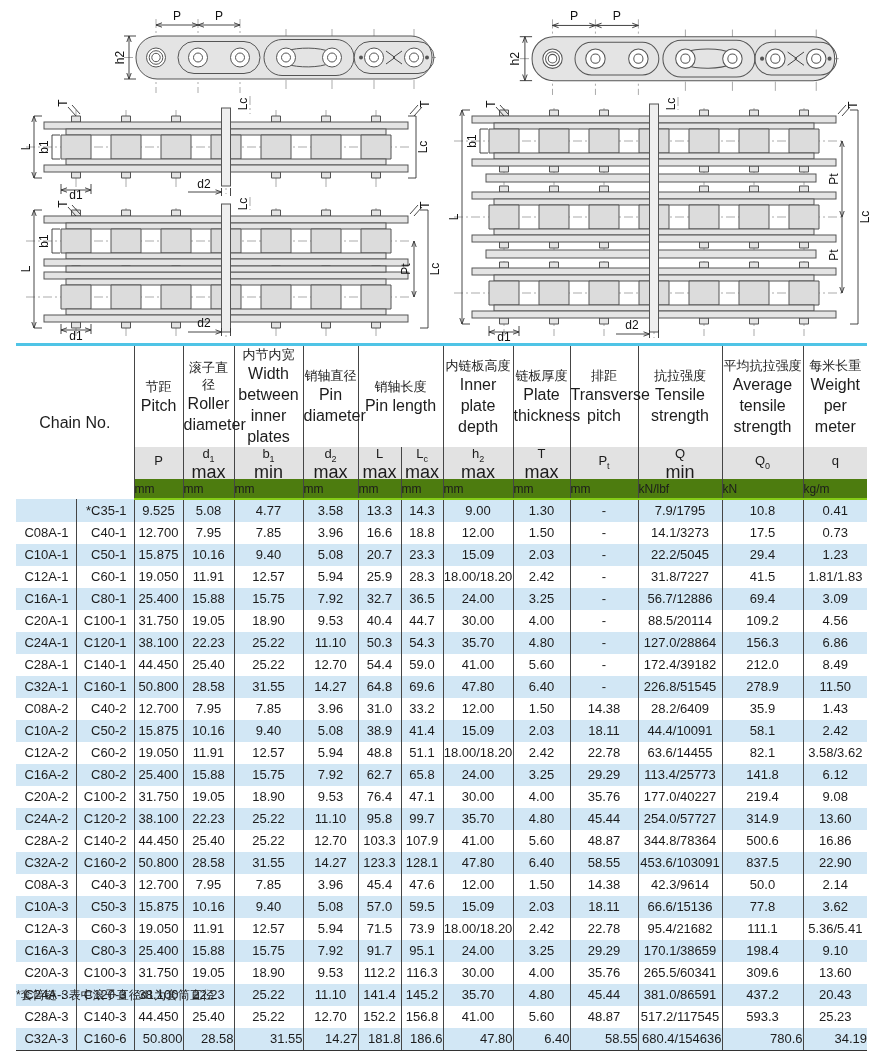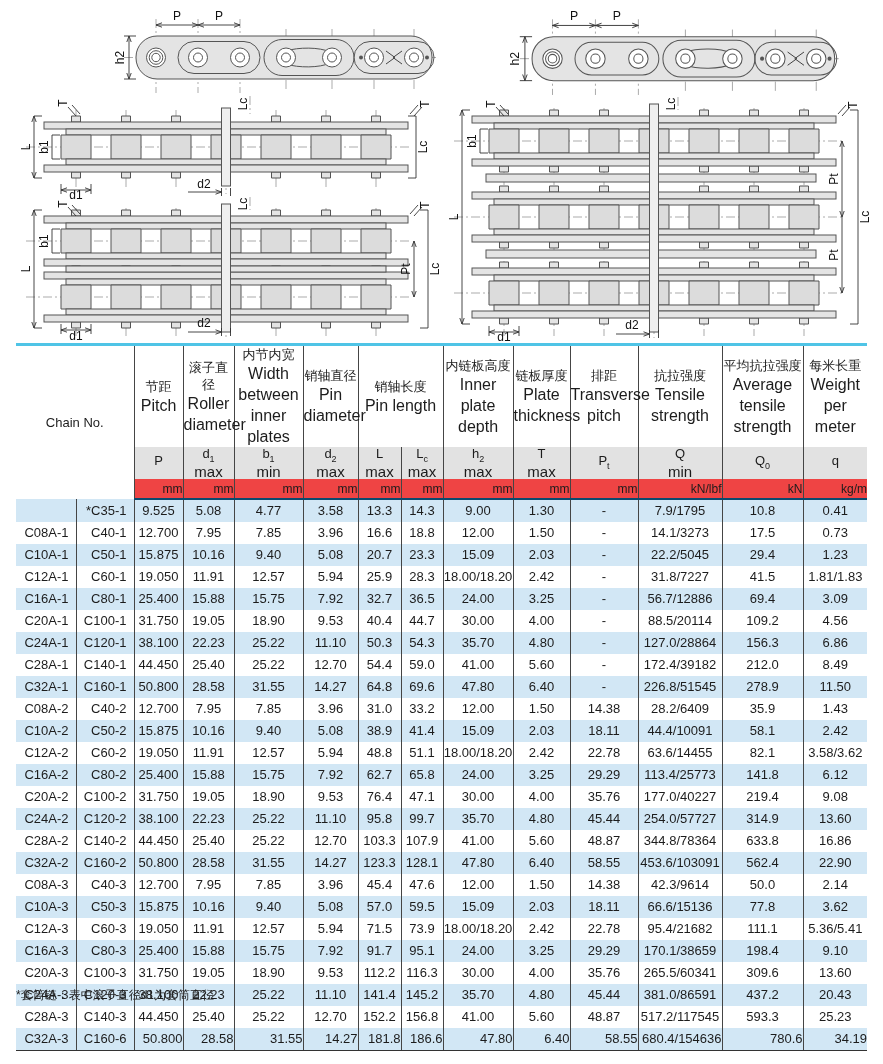--- a/index.html
+++ b/index.html
@@ -22,24 +22,24 @@
              border-top:3px solid #4fc4e6;}
   table.spec th,table.spec td{border-right:1px solid #454545;font-weight:normal;padding:0;}
   table.spec th:last-child,table.spec td:last-child{border-right:none;}
   thead tr.t-title th{height:70px;vertical-align:middle;text-align:center;background:#fff;}
   thead tr.t-title .cn{font-size:13px;line-height:17px;}
   thead tr.t-title .en{font-size:16px;line-height:21px;}
   thead tr.t-sym th{height:32px;background:#e2e2e2;text-align:center;vertical-align:middle;}
   .symwrap{display:flex;flex-direction:column;align-items:center;justify-content:center;
            height:32px;line-height:14px;font-size:13px;}
   .symwrap sub{font-size:9px;}
-  .symwrap .l2{font-size:15px;}
-  thead tr.t-unit th{height:19px;font-size:12px;text-align:right;vertical-align:middle;
-                     border-bottom:2px solid #0c4a6e;background:#ef4444;}
-  th.chainhead{background:#fff;font-size:13px;text-align:center;vertical-align:middle;}
+  .symwrap .l2{font-size:18px;}
+  thead tr.t-unit th{height:19px;font-size:12px;text-align:left;vertical-align:middle;
+                     border-bottom:2px solid #84cc16;background:#4d7c0f;}
+  th.chainhead{background:#fff;font-size:16px;text-align:center;vertical-align:middle;}
   tbody td{height:22px;line-height:22px;font-size:13px;text-align:center;
            white-space:nowrap;overflow:visible;}
   tbody td.chain{text-align:right;padding-right:7px;}
   tbody tr.alt{background:#d2e7f5;}
   tbody tr:last-child td{border-bottom:1.5px solid #333;text-align:right;}
   .footnotes{position:absolute;left:16px;top:987px;font-size:12px;line-height:16px;color:#222;}
 </style>
 </head>
 <body>
 
@@ -636,37 +636,37 @@
             <td>44.450</td>
             <td>25.40</td>
             <td>25.22</td>
             <td>12.70</td>
             <td>103.3</td>
             <td>107.9</td>
             <td>41.00</td>
             <td>5.60</td>
             <td>48.87</td>
             <td>344.8/78364</td>
-            <td>633.8</td>
+            <td>500.6</td>
             <td>16.86</td>
           </tr>
           <tr class="alt">
             <td class="chain">C32A-2</td>
             <td class="chain">C160-2</td>
             <td>50.800</td>
             <td>28.58</td>
             <td>31.55</td>
             <td>14.27</td>
             <td>123.3</td>
             <td>128.1</td>
             <td>47.80</td>
             <td>6.40</td>
             <td>58.55</td>
             <td>453.6/103091</td>
-            <td>562.4</td>
+            <td>837.5</td>
             <td>22.90</td>
           </tr>
           <tr>
             <td class="chain">C08A-3</td>
             <td class="chain">C40-3</td>
             <td>12.700</td>
             <td>7.95</td>
             <td>7.85</td>
             <td>3.96</td>
             <td>45.4</td>

